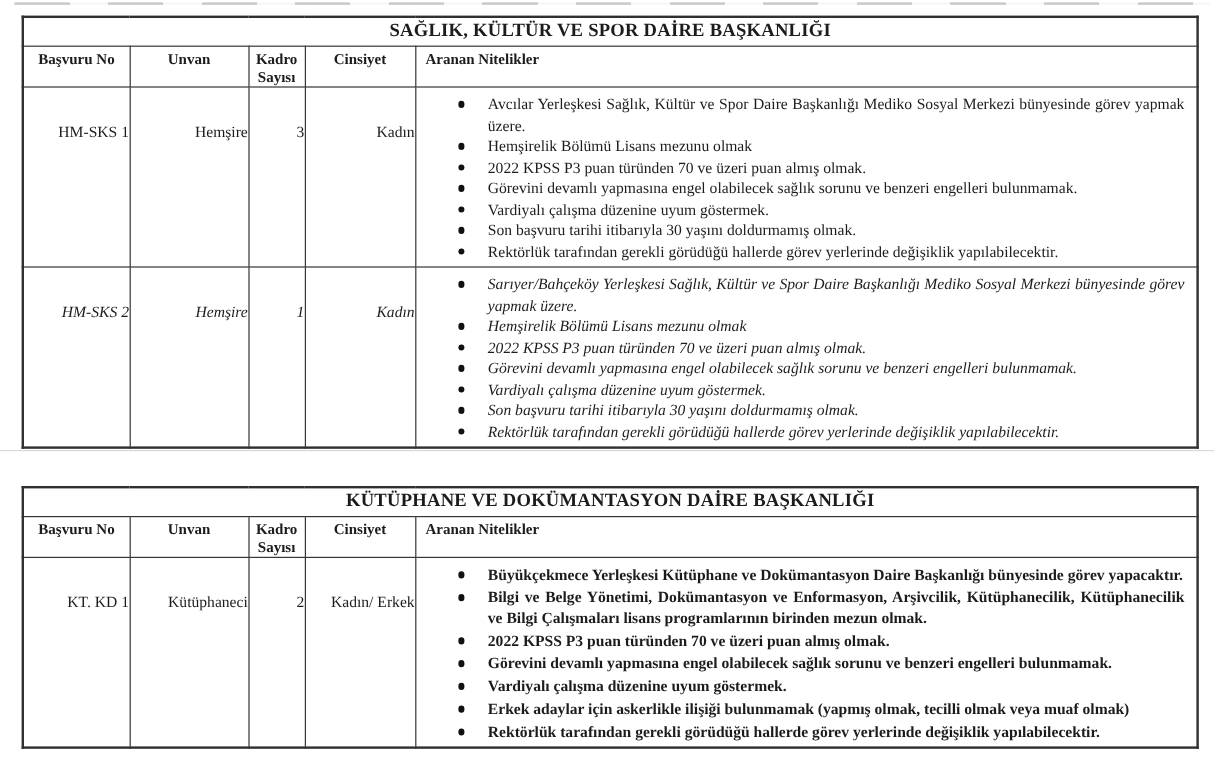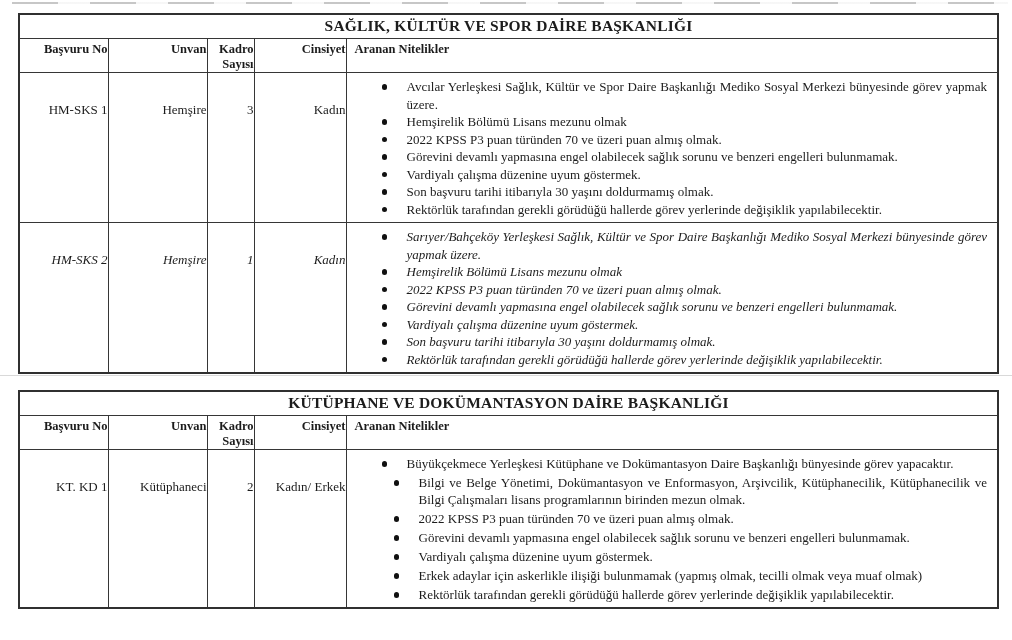--- a/index.html
+++ b/index.html
@@ -37,21 +37,21 @@
   table.job-table {
     position: absolute;
     left: 18px;
     width: 979px;
     border-collapse: collapse;
     table-layout: fixed;
     border: 2px solid #303030;
     background: #ffffff;
   }
   #table-saglik   { top: 13px;  }
-  #table-kutuphane{ top: 390px; border-radius: 12px; }
+  #table-kutuphane{ top: 405px; border-radius: 12px; }
 
   .job-table th, .job-table td {
     border: 1px solid #363636;
     padding: 0;
     vertical-align: top;
   }
 
   col.c-no   { width: 89px;  }
   col.c-unvan{ width: 99px;  }
   col.c-kadro{ width: 47px;  }
@@ -66,21 +66,21 @@
     letter-spacing: 0.2px;
     padding: 2px 0 3px 0;
     margin-top: 32px;
   }
   #table-saglik tr.title-row    { height: 24px; }
   #table-kutuphane tr.title-row { height: 22px; }
 
   tr.header-row th {
     font-size: 12.5px;
     font-weight: bold;
-    text-align: right;
+    text-align: center;
     padding-top: 3px;
     line-height: 15px;
   }
   #table-saglik tr.header-row    { height: 28px; }
   #table-kutuphane tr.header-row { height: 32px; }
   tr.header-row th.h-nit {
     text-align: left;
     padding-left: 8px;
     margin-top: 24px;
   }
@@ -102,22 +102,22 @@
     margin: 0;
     padding: 0 0 0 60px;
     list-style: none;
   }
   ul.reqs li {
     position: relative;
     font-size: 13px;
     line-height: 17.5px;
     text-align: justify;
   }
-  #table-kutuphane ul.reqs li { line-height: 17px; }
-  #table-kutuphane ul.reqs li + li { margin-top: 2px; margin-left: 12px; }
+  #table-kutuphane ul.reqs li { line-height: 17px; font-weight: bold; }
+  #table-kutuphane ul.reqs li + li { margin-top: 2px; }
   ul.reqs li::before {
     content: "";
     position: absolute;
     left: -25px;
     top: 6px;
     width: 5.5px;
     height: 5.5px;
     border-radius: 50%;
     background: #111111;
   }

